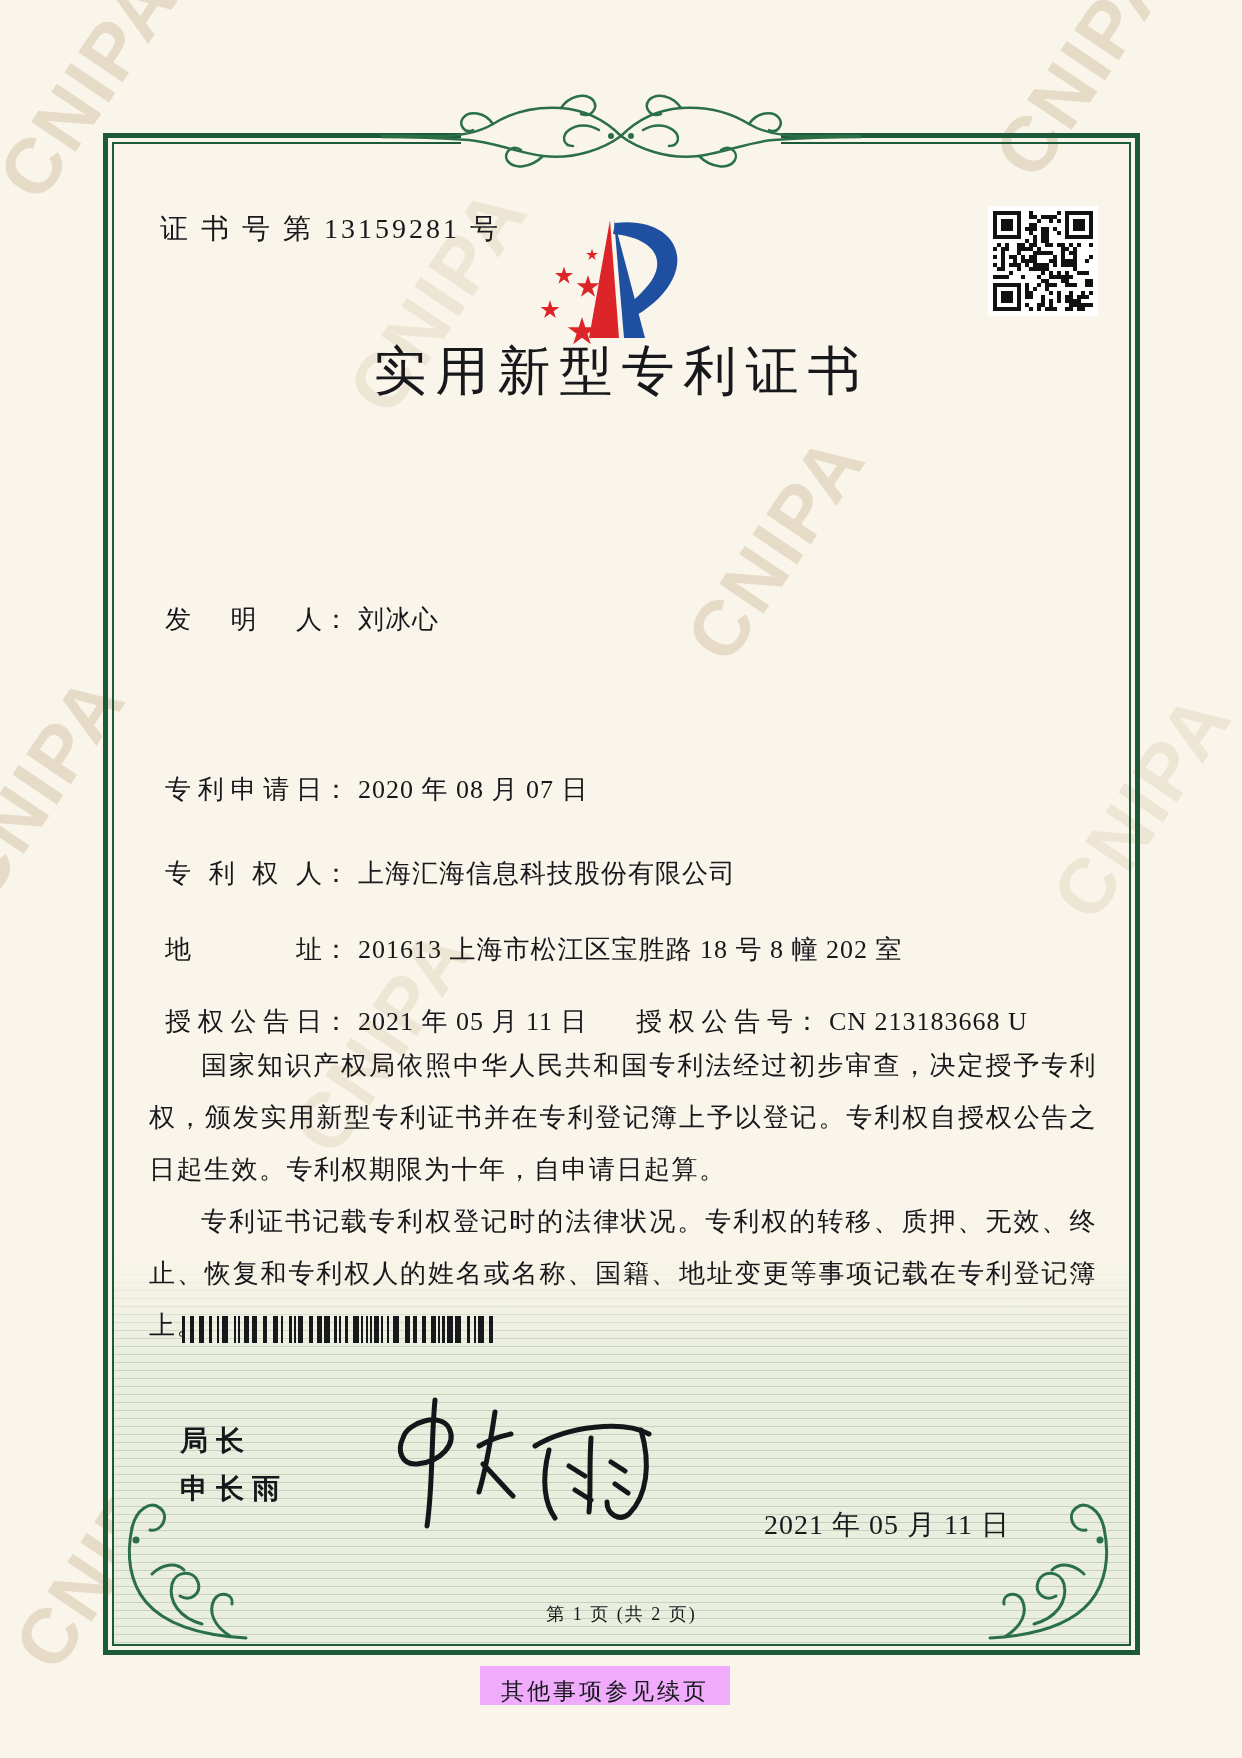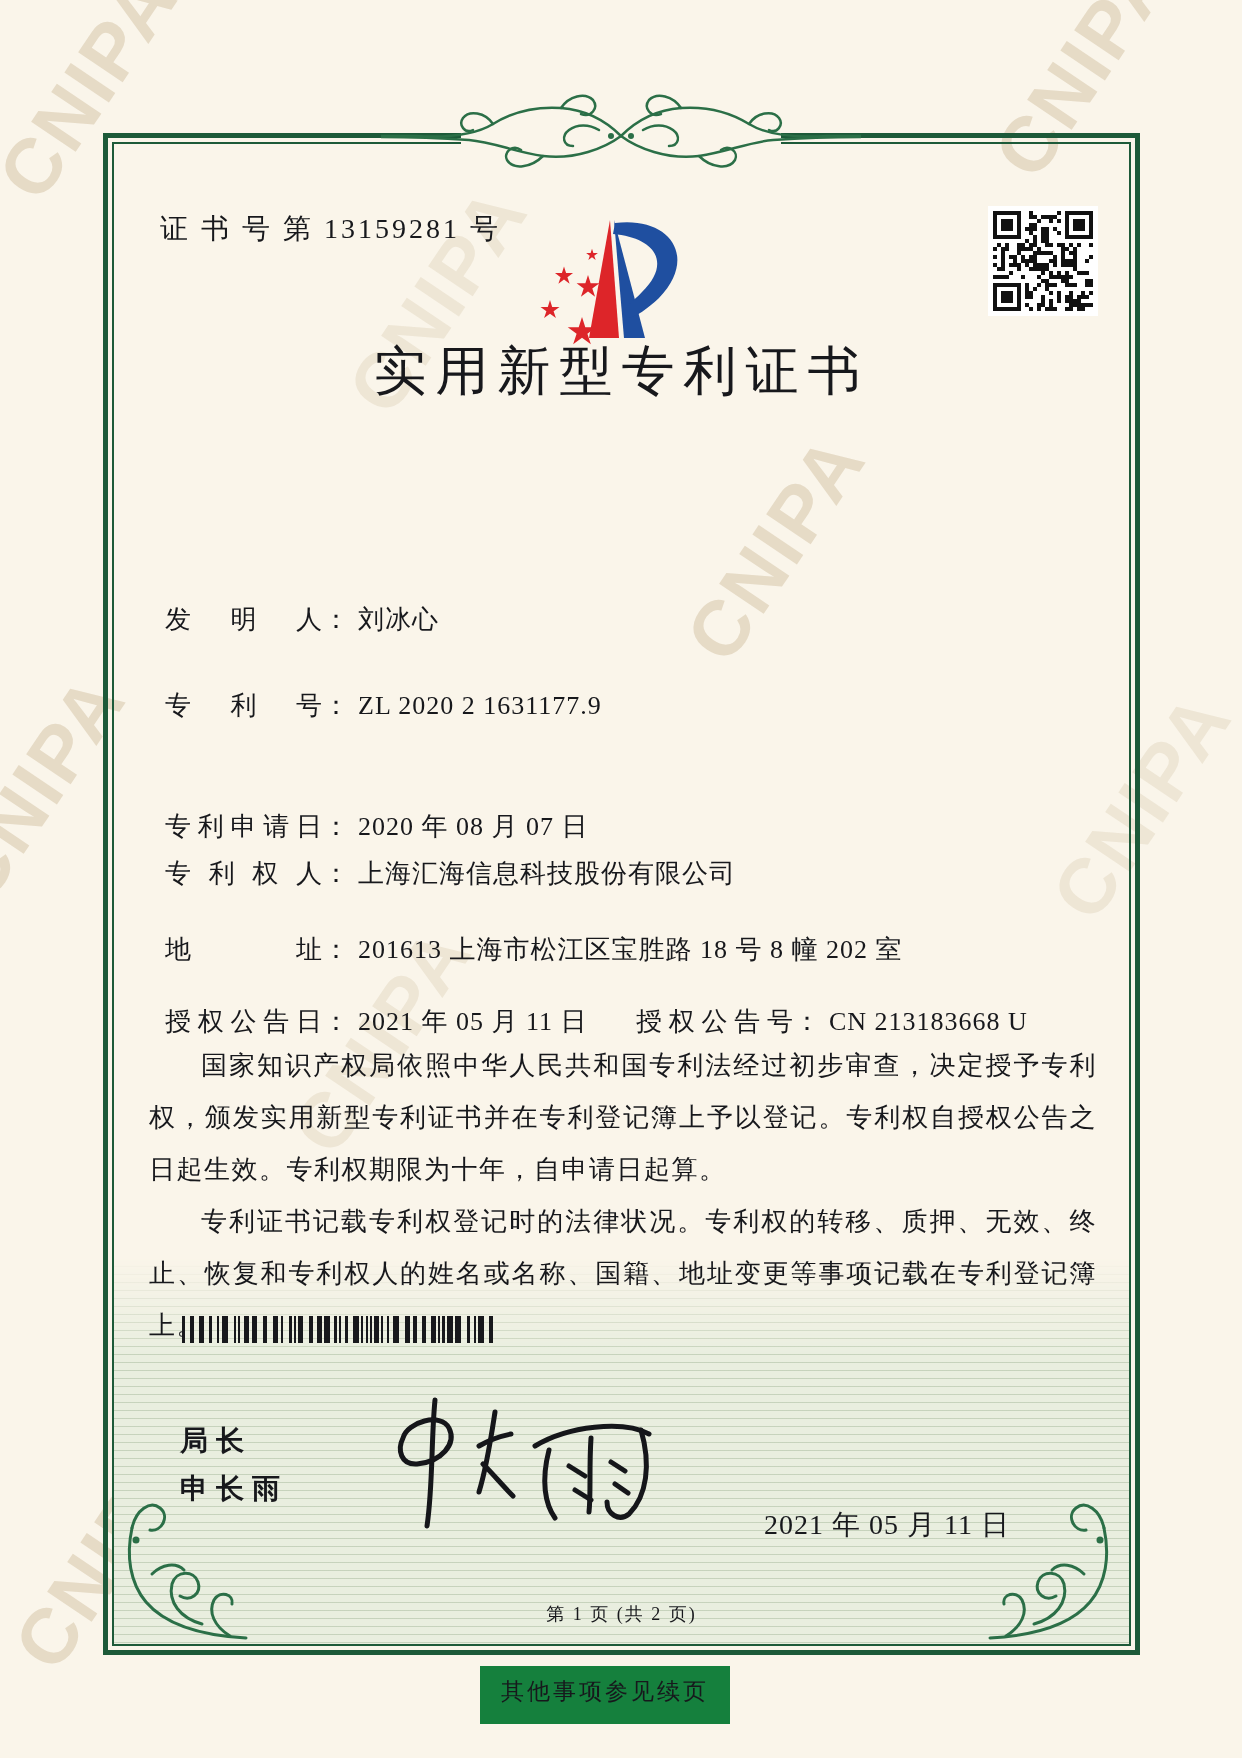--- a/index.html
+++ b/index.html
@@ -51,21 +51,21 @@
   .paras p{margin:0;text-indent:2em;}
 
   .qr{left:988px;top:206px;width:110px;height:110px;background:#fff;padding:5px;box-sizing:border-box;}
   .barcode{left:180px;top:1316px;}
 
   .chief{left:180px;font-family:"Liberation Sans","DejaVu Sans",sans-serif;
          font-size:28px;font-weight:600;letter-spacing:8px;}
   .sig{left:378px;top:1386px;}
   .issue-date{left:764px;top:1506px;font-size:28px;letter-spacing:1px;}
   .page-info{left:103px;top:1602px;width:1037px;text-align:center;font-size:18px;letter-spacing:2px;}
-  .cont-chip{left:480px;top:1666px;width:250px;height:58px;background:#15803d;
+  .cont-chip{left:480px;top:1666px;width:250px;height:39px;background:#f0abfc;
              text-align:center;line-height:52px;font-size:23px;letter-spacing:3px;}
 </style>
 </head>
 <body>
 
 <div class="page">
 
   <span class="wm" style="left:88px;top:86px;">CNIPA</span>
   <span class="wm" style="left:1084px;top:64px;">CNIPA</span>
   <span class="wm light" style="left:438px;top:300px;">CNIPA</span>
@@ -339,24 +339,21 @@
         <rect x="0" y="72" width="28" height="28" fill="#111"></rect>
         <rect x="4" y="76" width="20" height="20" fill="#fff"></rect>
         <rect x="8" y="80" width="12" height="12" fill="#111"></rect>
       </svg>
 
     <div class="abs title">实用新型专利证书</div>
 
     <div class="abs field" style="top:602px;">
       <span class="lbl">发明人</span><span>：</span><span class="val">刘冰心</span>
     </div>
-    <div class="abs field" style="top:688px;">
-      <span class="lbl">专利号</span><span>：</span><span class="val">ZL 2020 2 1631177.9</span>
-    </div>
-    <div class="abs field" style="top:772px;margin-top:37px;">
+    <div class="abs field" style="top:772px;">
       <span class="lbl">专利申请日</span><span>：</span><span class="val">2020 年 08 月 07 日</span>
     </div>
     <div class="abs field" style="top:856px;">
       <span class="lbl">专利权人</span><span>：</span><span class="val">上海汇海信息科技股份有限公司</span>
     </div>
     <div class="abs field" style="top:932px;">
       <span class="lbl">地址</span><span>：</span><span class="val">201613 上海市松江区宝胜路 18 号 8 幢 202 室</span>
     </div>
 
     <div class="abs field" style="top:1004px;">

